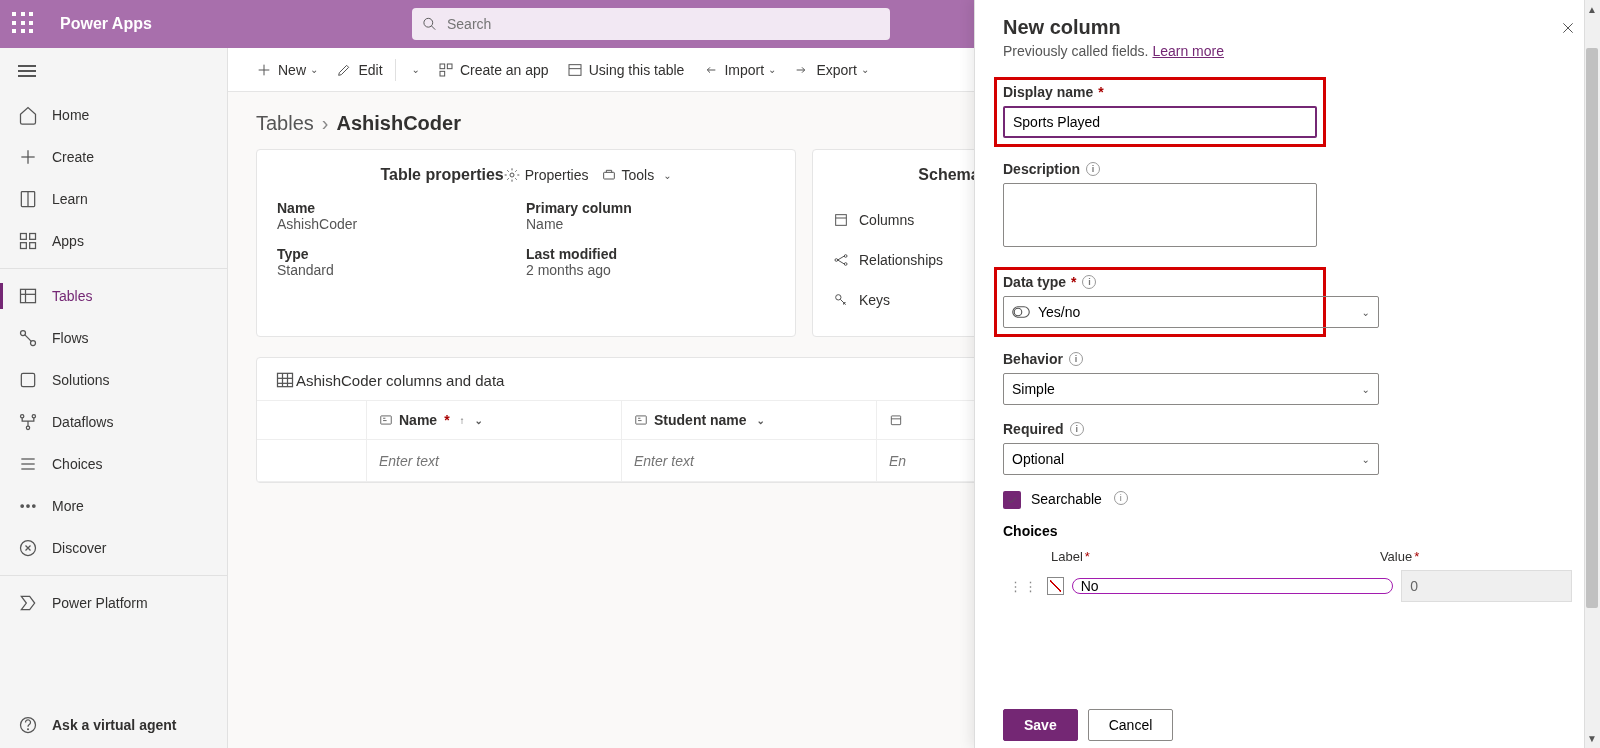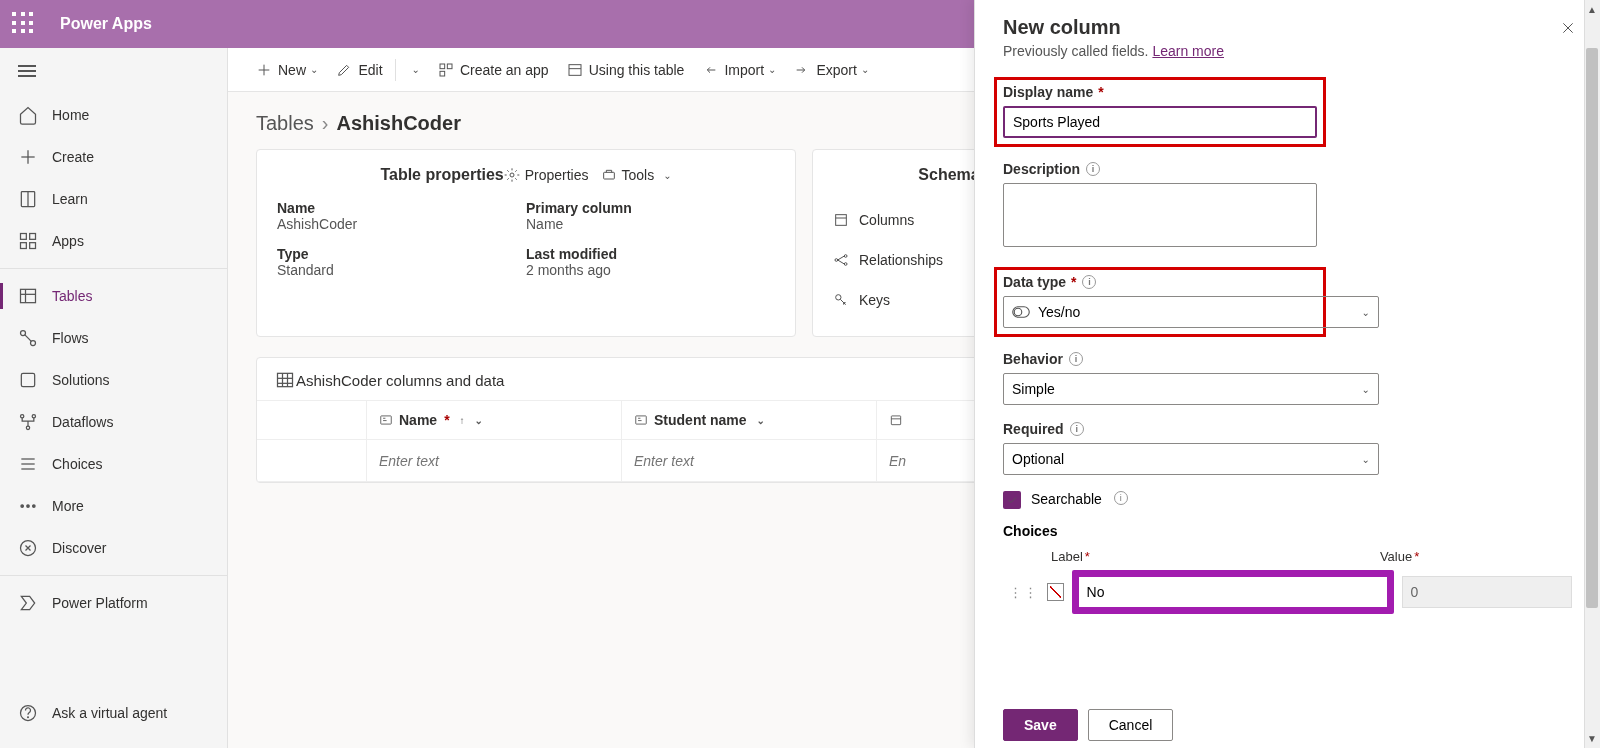--- a/index.html
+++ b/index.html
@@ -16,21 +16,21 @@
 
 
 .sidebar { position: absolute; top: 48px; left: 0; width: 228px; bottom: 0; background: #f5f5f5; border-right: 1px solid #e1e1e1; }
 .side-ham { padding: 14px 18px; cursor: pointer; }
 .side-ham div { width: 18px; height: 2px; background: #555; margin: 3px 0; }
 .side-item { display: flex; align-items: center; height: 42px; padding: 0 18px; font-size: 14px; color: #323130; cursor: pointer; }
 .side-item .icon { width: 20px; height: 20px; margin-right: 14px; display: flex; align-items: center; justify-content: center; }
 .side-item.active { color: #742774; position: relative; }
 .side-item.active::before { content:""; position:absolute; left:0; top:8px; bottom:8px; width:3px; background:#742774; }
 .side-divider { height: 1px; background: #e1e1e1; margin: 6px 0; }
-.side-bottom { position: absolute; bottom: 14px; left: 0; right: 0; }
+.side-bottom { position: absolute; bottom: 2px; left: 0; right: 0; font-weight: bold; }
 
 
 .content { position: absolute; top: 48px; left: 228px; right: 0; bottom: 0; background: #faf9f8; overflow: hidden; }
 .cmdbar { height: 44px; background: #fff; border-bottom: 1px solid #e5e5e5; display: flex; align-items: center; padding: 0 20px; gap: 2px; font-size: 14px; color: #323130; }
 .cmd-item { display: flex; align-items: center; height: 32px; padding: 0 8px; cursor: pointer; border-radius: 2px; }
 .cmd-item .icn { margin-right: 6px; display:flex; align-items:center; }
 .chev { margin-left: 4px; font-size: 10px; color: #555; }
 .cmd-split { width:1px; height: 22px; background:#e0e0e0; margin:0 2px;}
 
 
@@ -84,21 +84,21 @@
 .dropdown { width:376px; height:32px; border:1px solid #8a8886; border-radius:2px; display:flex; align-items:center; padding:0 8px; justify-content:space-between; cursor:pointer; font-size:14px; }
 .dropdown .dd-left { display:flex; align-items:center; gap:8px; }
 .red-box { border:3px solid #d40000; padding:4px 6px 6px; margin-left:-9px; margin-bottom:14px; width:332px; }
 .checkbox-row { display:flex; align-items:flex-start; gap:10px; font-size:14px; margin-bottom:14px; }
 .checkbox { width:18px; height:18px; background:#742774; border-radius:2px; display:flex; align-items:center; justify-content:center; }
 .checkbox svg { width:12px; height:12px; }
 .choices-head { font-size:14px; font-weight:600; margin-bottom:10px; }
 .choices-sub { display:flex; gap:290px; margin-left:48px; font-size:13px; color:#323130; margin-bottom:6px; }
 .choices-sub .req-star { margin-left:2px; }
 .choice-row { display:flex; align-items:center; gap:8px; margin-left:6px; }
-.choice-input { width:350px; height:44px; border:7px solid #a21caf; border-radius:2px; padding:0 8px; font-size:14px; }
+.choice-input { width:350px; height:16px; border:1px solid #a21caf; border-radius:12px; padding:0 8px; font-size:14px; }
 .choice-val { width:185px; height:32px; background:#efefef; border:1px solid #ddd; padding:0 8px; display:flex; align-items:center; font-size:14px; color:#666; }
 .drag-handle { font-size:13px; color:#888; letter-spacing:2px; }
 .color-swatch { width:18px; height:18px; background:#fff; border:1px solid #888; position:relative; }
 .color-swatch::after { content:""; position:absolute; left:2px; top:2px; right:2px; bottom:2px; background:linear-gradient(to top right, transparent 45%, #c00 46%, #c00 54%, transparent 55%); }
 .panel-footer { position:absolute; bottom:7px; left:28px; display:flex; gap:10px; }
 .btn { height:32px; padding:0 20px; border:1px solid #8a8886; background:#fff; border-radius:2px; font-size:14px; cursor:pointer; }
 .btn.primary { background:#742774; color:#fff; border-color:#742774; font-weight:600; }
 
 
 .scrollbar { position:absolute; top:0; right:0; width:16px; height:748px; background:#f0f0f0; border-left:1px solid #ddd; }
@@ -118,20 +118,27 @@
       <span></span>
       <span></span>
       <span></span>
       <span></span>
       <span></span>
       <span></span>
       <span></span>
       <span></span>
   </div>
   <div class="app-title">Power Apps</div>
+  <div class="search-wrap">
+    <svg viewBox="0 0 24 24">
+        <circle cx="10" cy="10" r="7"></circle>
+        <line x1="15" y1="15" x2="21" y2="21"></line>
+      </svg>
+    <input type="text" placeholder="Search" style="">
+  </div>
 </div>
 
 <div class="sidebar">
   <div class="side-ham">
       <div></div>
       <div></div>
       <div></div>
     </div>
 
   <div class="side-item">

